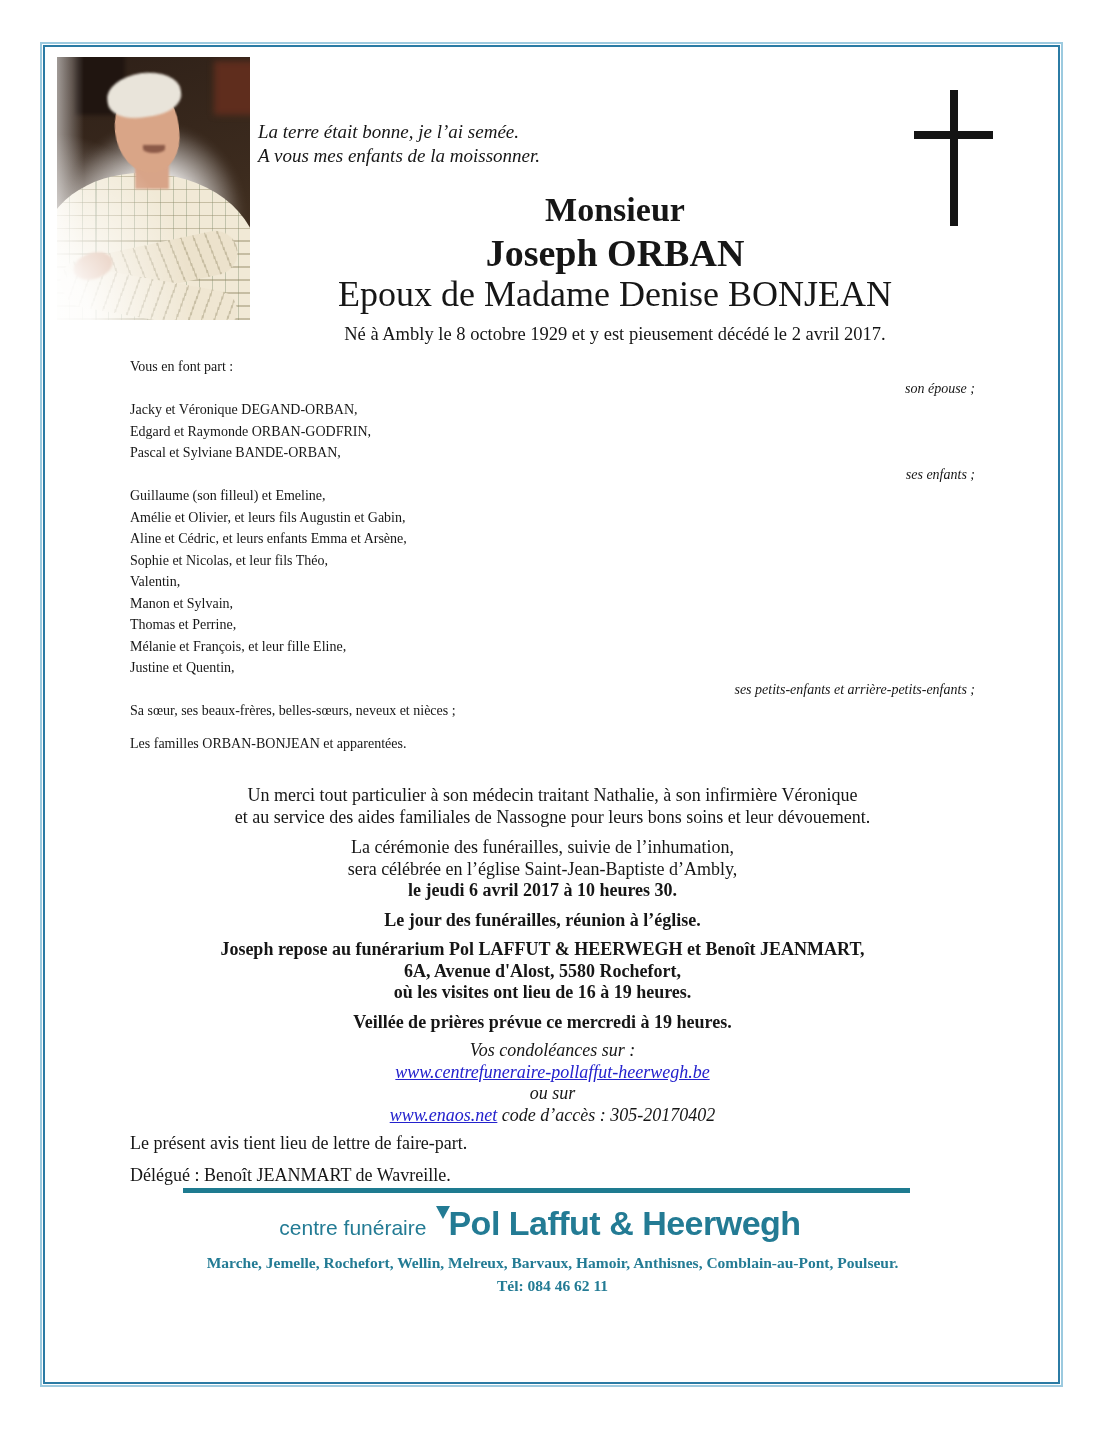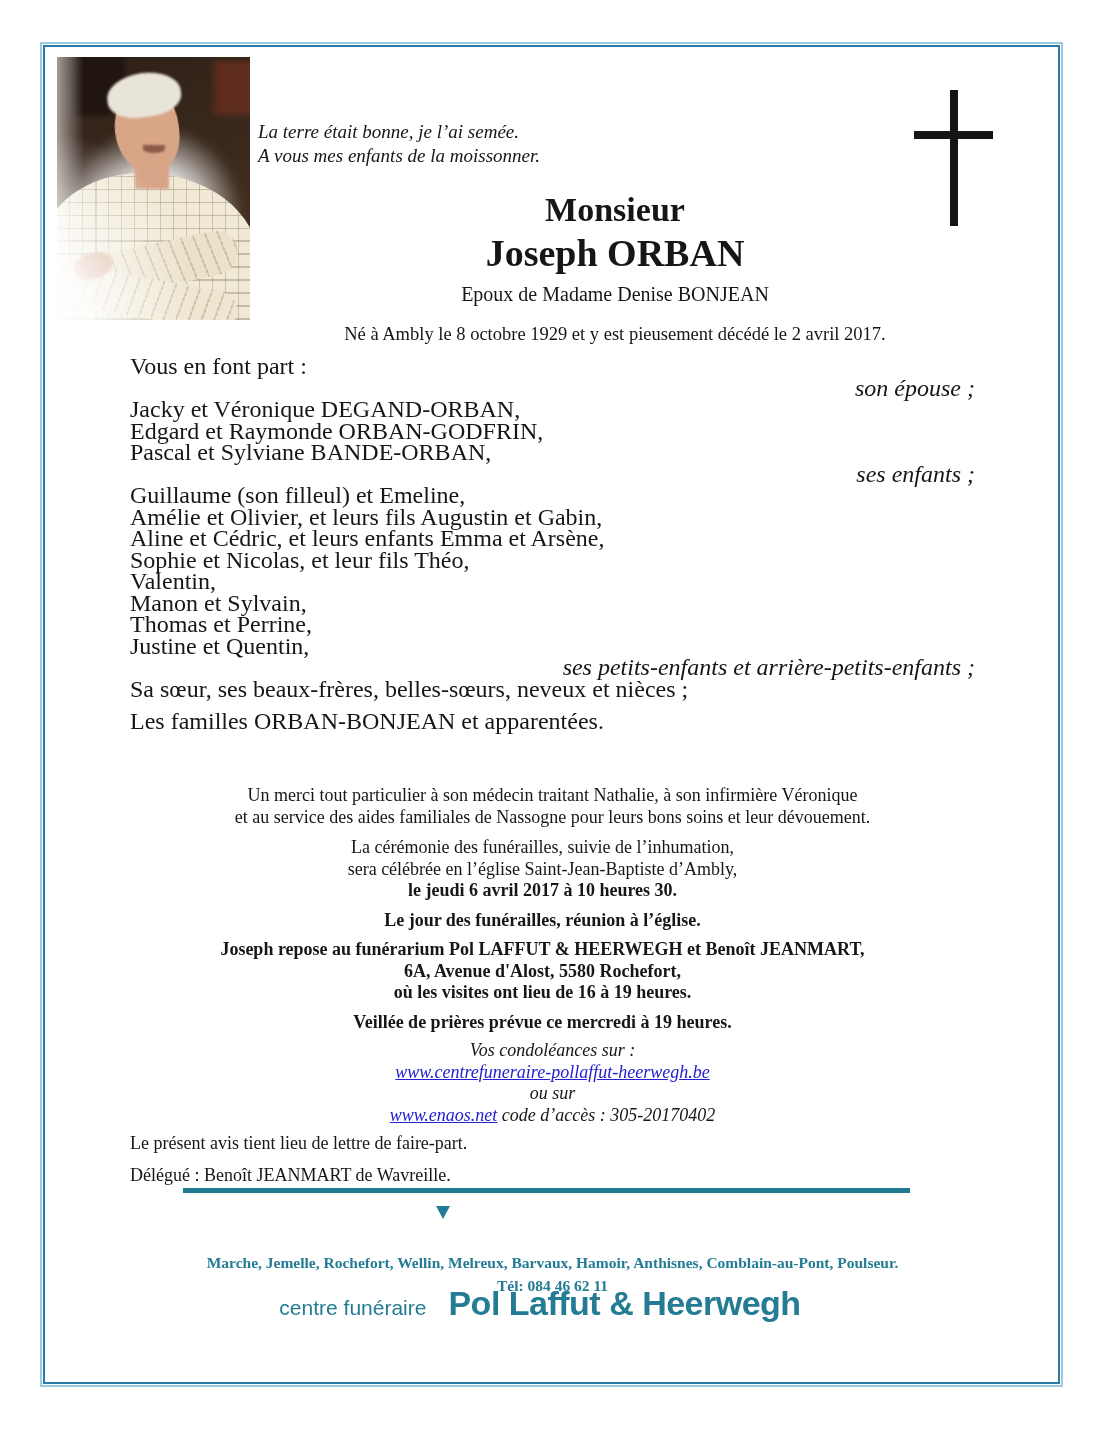--- a/index.html
+++ b/index.html
@@ -54,41 +54,41 @@
       radial-gradient(ellipse at 0% 100%, rgba(255,255,255,.9) 12%, rgba(255,255,255,0) 50%),
       linear-gradient(90deg, rgba(255,255,255,.55), rgba(255,255,255,0) 14%);}
   
   .cross-v{position:absolute; left:950px; top:90px; width:8px; height:136px; background:#141414;}
   .cross-h{position:absolute; left:914px; top:131px; width:79px; height:8px; background:#141414;}
   
   .epitaph{position:absolute; left:258px; top:120px; font-style:italic; font-size:19px; line-height:24px;}
   .titleblock{position:absolute; left:255px; top:190px; width:720px; text-align:center;}
   .salutation{font-size:34px; font-weight:bold; line-height:40px;}
   .deceased-name{font-size:38px; font-weight:bold; line-height:46px;}
-  .spouse-line{font-size:20px; line-height:36px;}
+  .spouse-line{font-size:36px; line-height:36px;}
   .birth-death{font-size:18.5px; line-height:22px; margin-top:11px;}
-  .family{position:absolute; left:130px; top:356px; width:845px; font-size:24px;}
+  .family{position:absolute; left:130px; top:356px; width:845px; font-size:14px;}
   .family .ln{line-height:21.5px;}
   .family .gap{margin-top:11px;}
   .family .r{text-align:right; font-style:italic;}
   .thanks{position:absolute; left:130px; top:785px; width:845px; text-align:center; font-size:18px; line-height:21.5px;}
   .ceremony{position:absolute; left:120px; top:837px; width:845px; text-align:center; font-size:18px; line-height:21.5px;}
   .ceremony .grp{margin-top:8px;}
   .b{font-weight:bold;}
   .condolences{position:absolute; left:130px; top:1040px; width:845px; text-align:center;
     font-size:18px; line-height:21.5px; font-style:italic;}
   .link{color:var(--link); text-decoration:underline; cursor:pointer;}
   .closing1{position:absolute; left:130px; top:1133px; font-size:18px;}
   .closing2{position:absolute; left:130px; top:1165px; font-size:18px;}
   
   .rule{position:absolute; left:183px; top:1188px; width:727px; height:5px; background:var(--rule);}
   .triangle{position:absolute; left:436px; top:1206px; width:0; height:0;
     border-left:7px solid transparent; border-right:7px solid transparent;
     border-top:13px solid var(--teal);}
-  .brand{position:absolute; left:130px; top:1284px; width:820px; display:flex;
+  .brand{position:absolute; left:130px; top:1204px; width:820px; display:flex;
     justify-content:center; align-items:baseline; gap:22px; color:var(--teal);
     font-family:"Liberation Sans","DejaVu Sans",sans-serif;}
   .brand-prefix{font-size:21px;}
   .brand-name{font-size:34px; font-weight:bold; letter-spacing:-.5px;}
   .cities{position:absolute; left:130px; top:1254px; width:845px; text-align:center;
     color:var(--teal); font-weight:bold; font-size:15.5px;}
   .tel{position:absolute; left:130px; top:1277px; width:845px; text-align:center;
     color:var(--teal); font-weight:bold; font-size:15.5px;}
 </style>
 </head>
@@ -138,20 +138,21 @@
   <div class="ln">Edgard et Raymonde ORBAN-GODFRIN,</div>
   <div class="ln">Pascal et Sylviane BANDE-ORBAN,</div>
   <div class="ln r">ses enfants ;</div>
   <div class="ln">Guillaume (son filleul) et Emeline,</div>
   <div class="ln">Amélie et Olivier, et leurs fils Augustin et Gabin,</div>
   <div class="ln">Aline et Cédric, et leurs enfants Emma et Arsène,</div>
   <div class="ln">Sophie et Nicolas, et leur fils Théo,</div>
   <div class="ln">Valentin,</div>
   <div class="ln">Manon et Sylvain,</div>
   <div class="ln">Thomas et Perrine,</div>
+  <div class="ln">Mélanie et François, et leur fille Eline,</div>
   <div class="ln">Justine et Quentin,</div>
   <div class="ln r">ses petits-enfants et arrière-petits-enfants ;</div>
   <div class="ln">Sa sœur, ses beaux-frères, belles-sœurs, neveux et nièces ;</div>
   <div class="ln gap">Les familles ORBAN-BONJEAN et apparentées.</div>
 </div>
 
 <div class="thanks">
   <div>Un merci tout particulier à son médecin traitant Nathalie, à son infirmière Véronique</div>
   <div>et au service des aides familiales de Nassogne pour leurs bons soins et leur dévouement.</div>
 </div>

